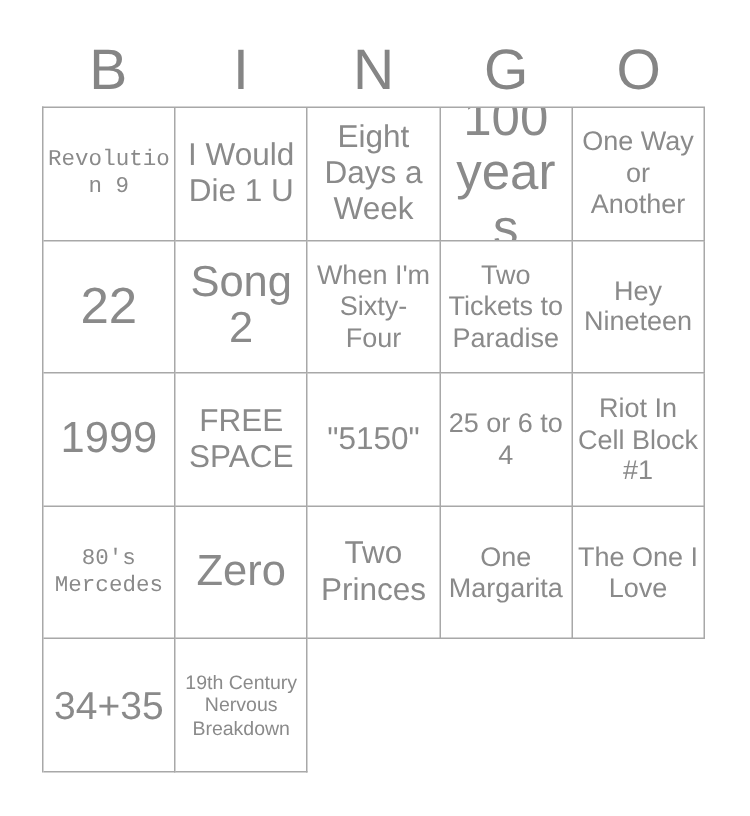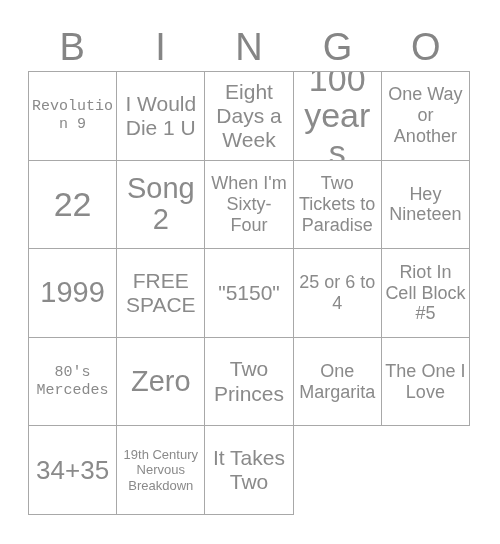--- a/index.html
+++ b/index.html
@@ -142,21 +142,21 @@
       <div class="bingo-cell">
         <span class="cell-text fs-lg">FREE SPACE</span>
       </div>
       <div class="bingo-cell">
         <span class="cell-text fs-lg">"5150"</span>
       </div>
       <div class="bingo-cell">
         <span class="cell-text fs-md">25 or 6 to 4</span>
       </div>
       <div class="bingo-cell">
-        <span class="cell-text fs-md">Riot In Cell Block #5</span>
+        <span class="cell-text fs-md">Riot In Cell Block #1</span>
       </div>
       <div class="bingo-cell">
         <span class="cell-text fs-sm">80's Mercedes</span>
       </div>
       <div class="bingo-cell">
         <span class="cell-text fs-2xl">Zero</span>
       </div>
       <div class="bingo-cell">
         <span class="cell-text fs-lg">Two Princes</span>
       </div>
@@ -165,18 +165,15 @@
       </div>
       <div class="bingo-cell">
         <span class="cell-text fs-md">The One I Love</span>
       </div>
       <div class="bingo-cell">
         <span class="cell-text fs-xl">34+35</span>
       </div>
       <div class="bingo-cell">
         <span class="cell-text fs-xs">19th Century Nervous Breakdown</span>
       </div>
-      <div class="bingo-cell">
-        <span class="cell-text fs-lg">It Takes Two</span>
-      </div>
     </div>
 
 </div>
 
 </body></html>

